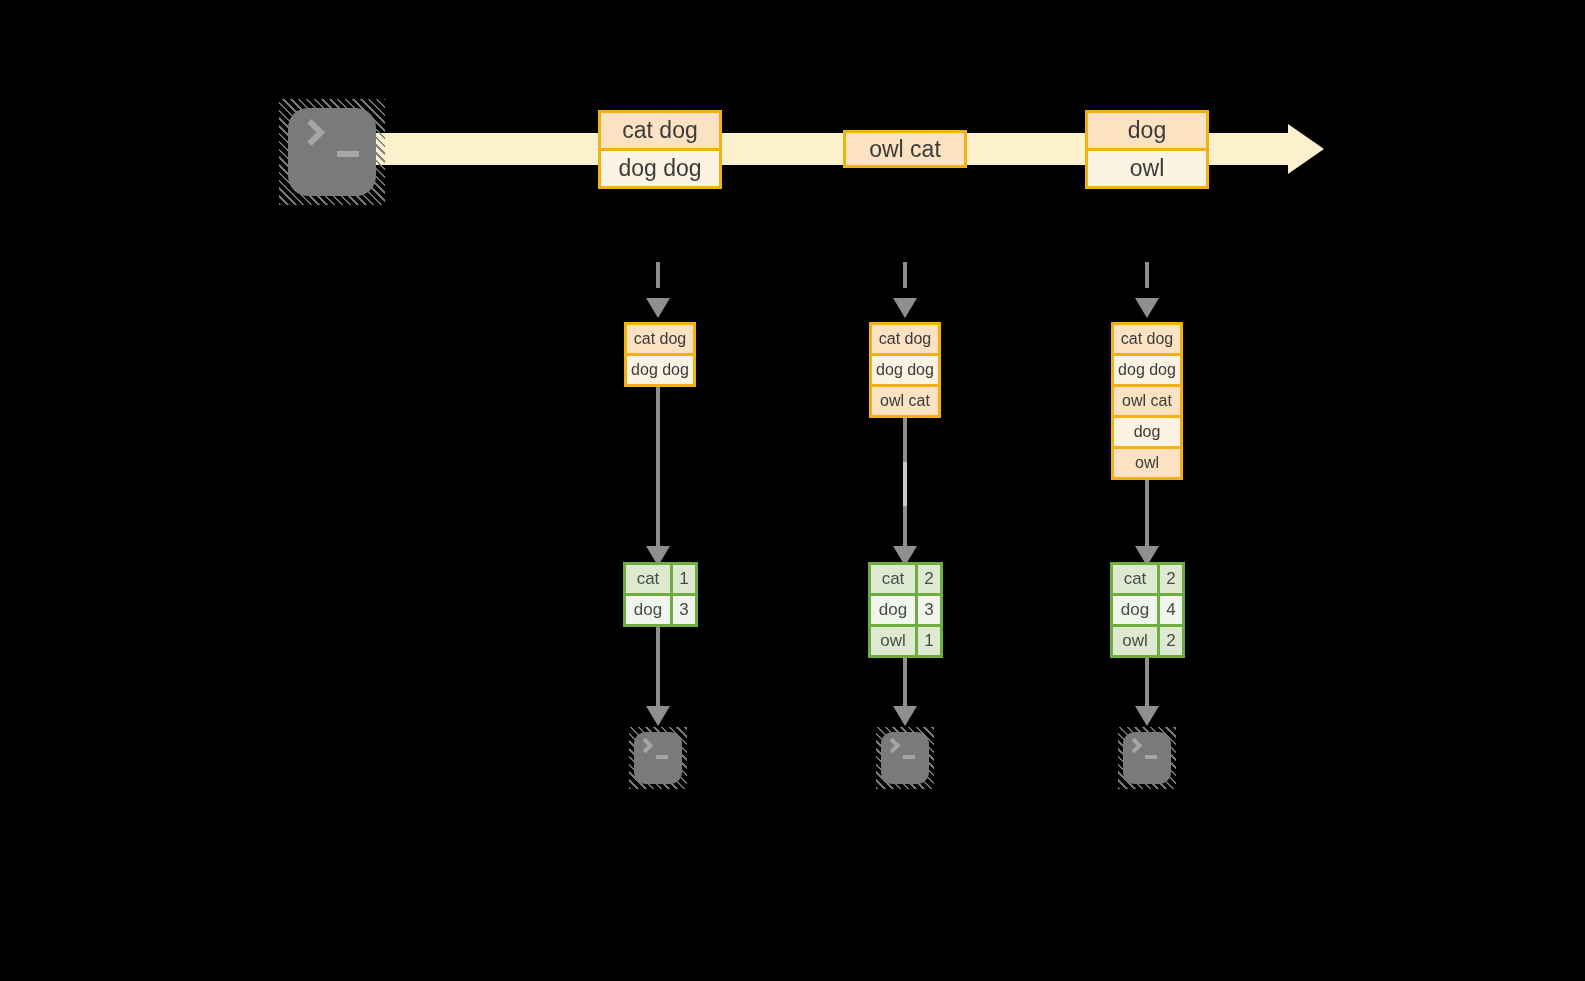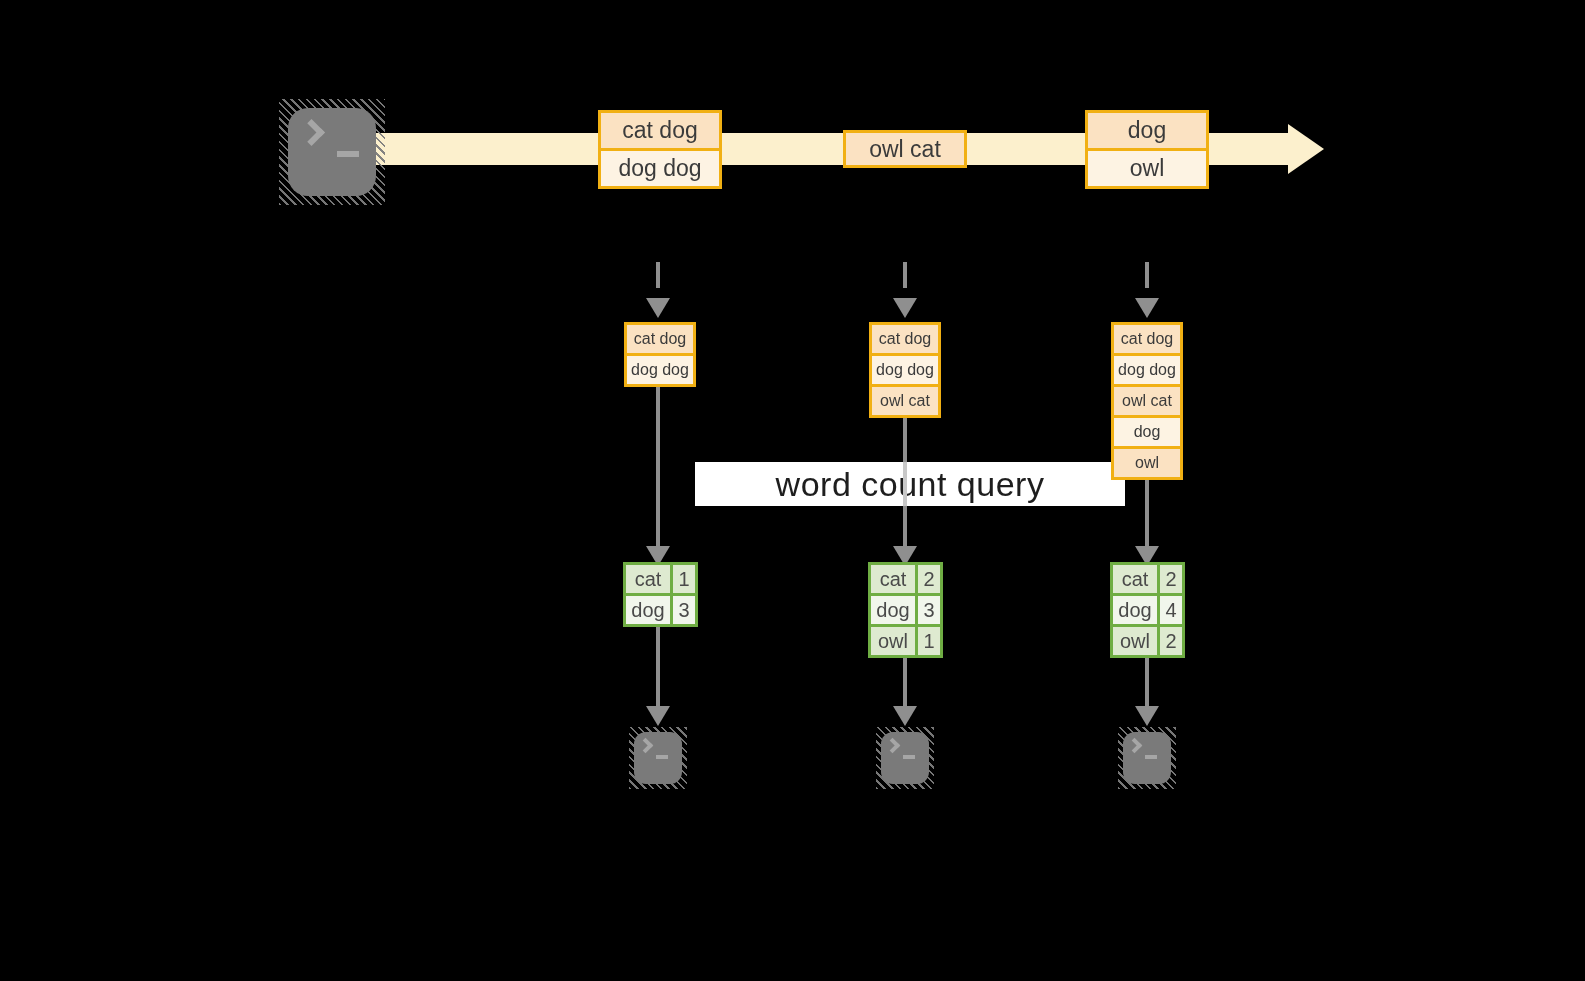--- a/index.html
+++ b/index.html
@@ -70,21 +70,21 @@
 
   
   .banner{position:absolute;left:695px;top:462px;width:430px;height:44px;background:#ffffff;z-index:3;}
   .banner-label{display:block;width:100%;text-align:center;line-height:44px;font-size:34px;
                 font-weight:300;color:#1e1e1e;letter-spacing:.5px;}
   .line-over{position:absolute;left:903px;top:462px;width:4px;height:44px;background:var(--grayLite);z-index:4;}
 
   
   .gtable{position:absolute;display:grid;grid-template-columns:44px 22px;gap:3px;padding:3px;
           background:var(--gborder);z-index:3;}
-  .gcell{height:28px;line-height:28px;text-align:center;font-size:20px;color:#4a4a4a;}
+  .gcell{height:28px;line-height:28px;text-align:center;font-size:17px;color:#4a4a4a;}
   .gcell.dark{background:var(--gdark);} .gcell.light{background:var(--glight);}
   .gt1{left:623px;top:562px;} .gt2{left:868px;top:562px;} .gt3{left:1110px;top:562px;}
 </style>
 </head>
 <body>
 
 <div class="canvas">
 
   <div class="band"></div>
   <div class="band-head"></div>
@@ -131,23 +131,20 @@
     <div class="orow dark">owl</div>
   </div>
 
   <div class="gline seg-a  l1"></div>
   <div class="ahead head-tbl h1"></div>
   <div class="gline seg-a2 l2"></div>
   <div class="ahead head-tbl h2"></div>
   <div class="gline seg-a3 l3"></div>
   <div class="ahead head-tbl h3"></div>
 
-  <div class="banner">
-    <span class="banner-label">word count query</span>
-  </div>
   <div class="line-over"></div>
 
   <div class="gtable gt1">
     <div class="gcell dark">cat</div>
     <div class="gcell dark">1</div>
     <div class="gcell light">dog</div>
     <div class="gcell light">3</div>
   </div>
   <div class="gtable gt2">
     <div class="gcell dark">cat</div>

